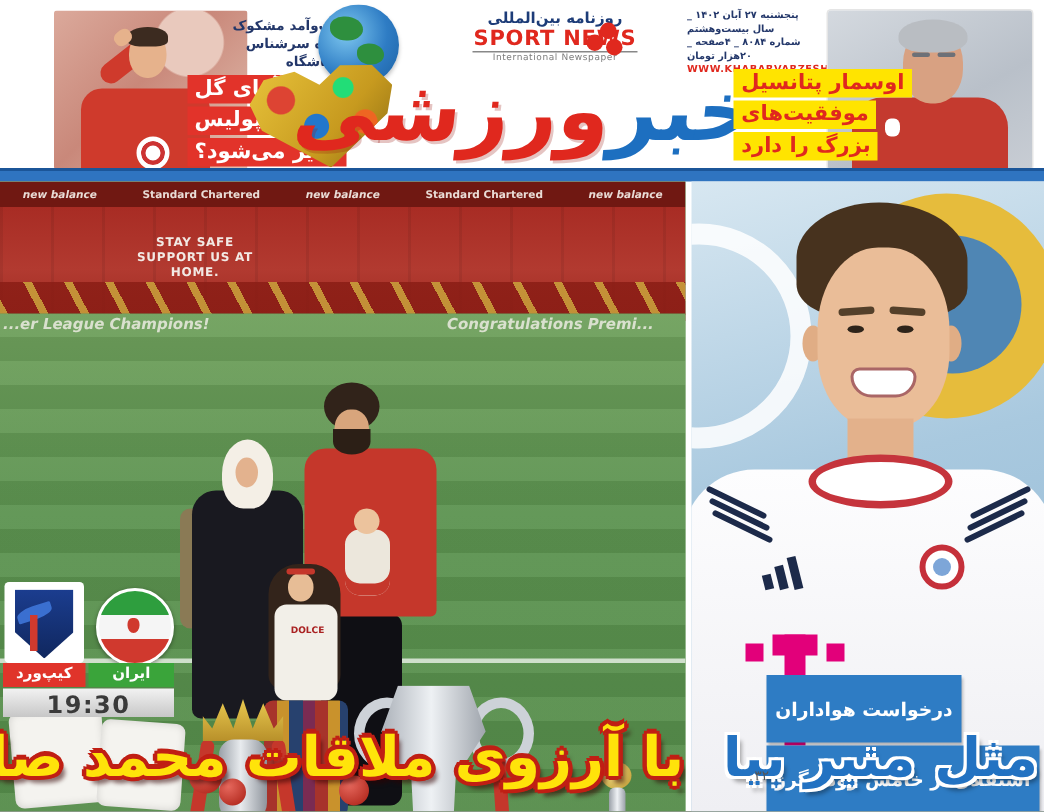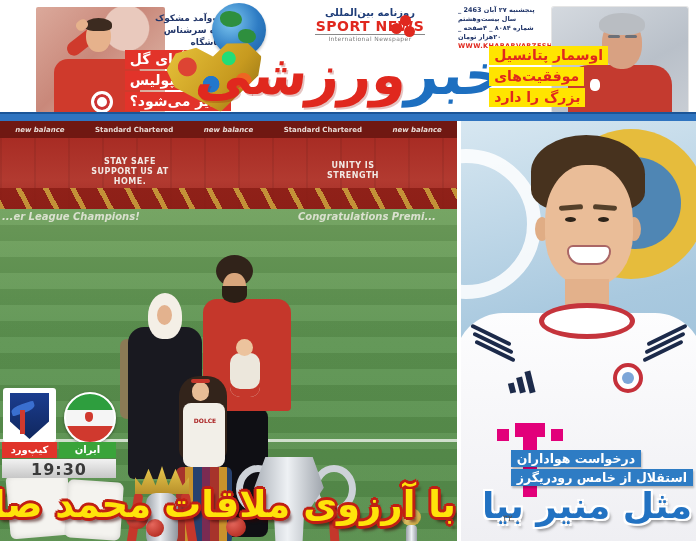--- a/index.html
+++ b/index.html
@@ -155,21 +155,21 @@
   .james-smile{position:absolute;left:106px;top:124px;width:40px;height:16px;background:#fff;border:2px solid #a66;border-radius:6px 6px 14px 14px;}
   .james-neck{position:absolute;left:104px;top:158px;width:44px;height:40px;background:#e3b18b;}
   .james-jersey{position:absolute;left:-6px;top:192px;width:248px;height:228px;background:linear-gradient(180deg,#fdfdfe,#efeff3);border-radius:48px 48px 0 0;}
   .collar{position:absolute;left:78px;top:182px;width:96px;height:36px;background:#fff;border:5px solid #c5343c;border-radius:50%;box-sizing:border-box;}
   .shoulder-stripe{position:absolute;width:44px;height:4px;background:#1c2a4a;border-radius:2px;}
   .adidas-bar{position:absolute;width:6px;background:#1c2a4a;}
   .bayern-crest{position:absolute;left:152px;top:242px;width:30px;height:30px;border-radius:50%;background:#fff;border:4px solid #c5303a;box-sizing:border-box;}
   .bayern-inner{position:absolute;left:161px;top:251px;width:12px;height:12px;border-radius:50%;background:#7da6d8;}
   .tel-bar{position:absolute;background:#e2007a;}
   #br-kicker{position:absolute;right:3px;top:328px;display:flex;flex-direction:column;align-items:flex-end;direction:rtl;}
-  #br-kicker .hl-row{background:#2e7cc4;color:#fff;font-weight:900;font-size:12.5px;line-height:15px;padding:1px 6px;margin:1px 0;white-space:nowrap;box-shadow:1px 2px 2px rgba(0,0,0,.25);}
+  #br-kicker .hl-row{background:#2e7cc4;color:#fff;font-weight:900;font-size:12.5px;line-height:15px;padding:15px 6px;margin:1px 0;white-space:nowrap;box-shadow:1px 2px 2px rgba(0,0,0,.25);}
   #br-headline{position:absolute;right:4px;top:364px;direction:rtl;white-space:nowrap;font-size:36px;font-weight:900;color:#2272c2;
      text-shadow:-2px -2px 0 #fff,2px -2px 0 #fff,-2px 2px 0 #fff,2px 2px 0 #fff,3px 4px 3px rgba(0,0,0,.35);}
   #br-pageref{position:absolute;left:42px;top:392px;color:#555;font-size:9px;font-weight:normal;}
 </style>
 </head>
 <body>
 
 <div id="page">
 
   <div id="header">
@@ -204,21 +204,21 @@
     </div>
     <div class="abs" id="heart-collage"></div>
     <div class="abs" id="masthead-title"><span class="t-blue">خبر</span><span class="t-red">ورزشی</span></div>
     <div class="abs" id="red-dots">
       <i style="left:0;top:8px;"></i>
         <i style="left:9px;top:0;"></i>
         <i style="left:13px;top:11px;"></i>
     </div>
 
     <div class="abs" id="issue-block">
-      <div>پنجشنبه ۲۷ آبان 2463 _ سال بیست‌وهشتم</div>
+      <div>پنجشنبه ۲۷ آبان ۱۴۰۲ _ سال بیست‌وهشتم</div>
       <div>شماره ۸۰۸۴ _ ۴صفحه _ ۲۰هزار تومان</div>
       <div class="site">WWW.KHABARVARZESHI.COM</div>
     </div>
 
     <div class="abs" id="tr-photo">
       <div class="tr-torso"></div>
       <div class="tr-head"></div>
       <div class="tr-hair"></div>
       <div class="tr-brow" style="left:56px;top:28px;"></div>
       <div class="tr-brow" style="left:73px;top:28px;"></div>
@@ -237,21 +237,20 @@
     <div id="ad-band">
       <span class="nb">new balance</span>
       <span>Standard Chartered</span>
       <span class="nb">new balance</span>
       <span>Standard Chartered</span>
       <span class="nb">new balance</span>
     </div>
     <div id="stands"></div>
     <div id="truss"></div>
     <div class="stand-banner" id="banner-left">STAY SAFE SUPPORT US AT HOME.</div>
-    <div class="stand-banner" id="banner-right">UNITY IS STRENGTH</div>
     <div id="pitch"></div>
     <div class="pitch-text" id="pitch-text-right">Congratulations Premi...</div>
     <div class="pitch-text" id="pitch-text-left">...er League Champions!</div>
     <div id="pitch-line"></div>
 
     <div class="wife-sleeve"></div>
     <div class="wife-body"></div>
     <div class="wife-hijab"></div>
     <div class="wife-face"></div>
     <div class="salah-legs"></div>

